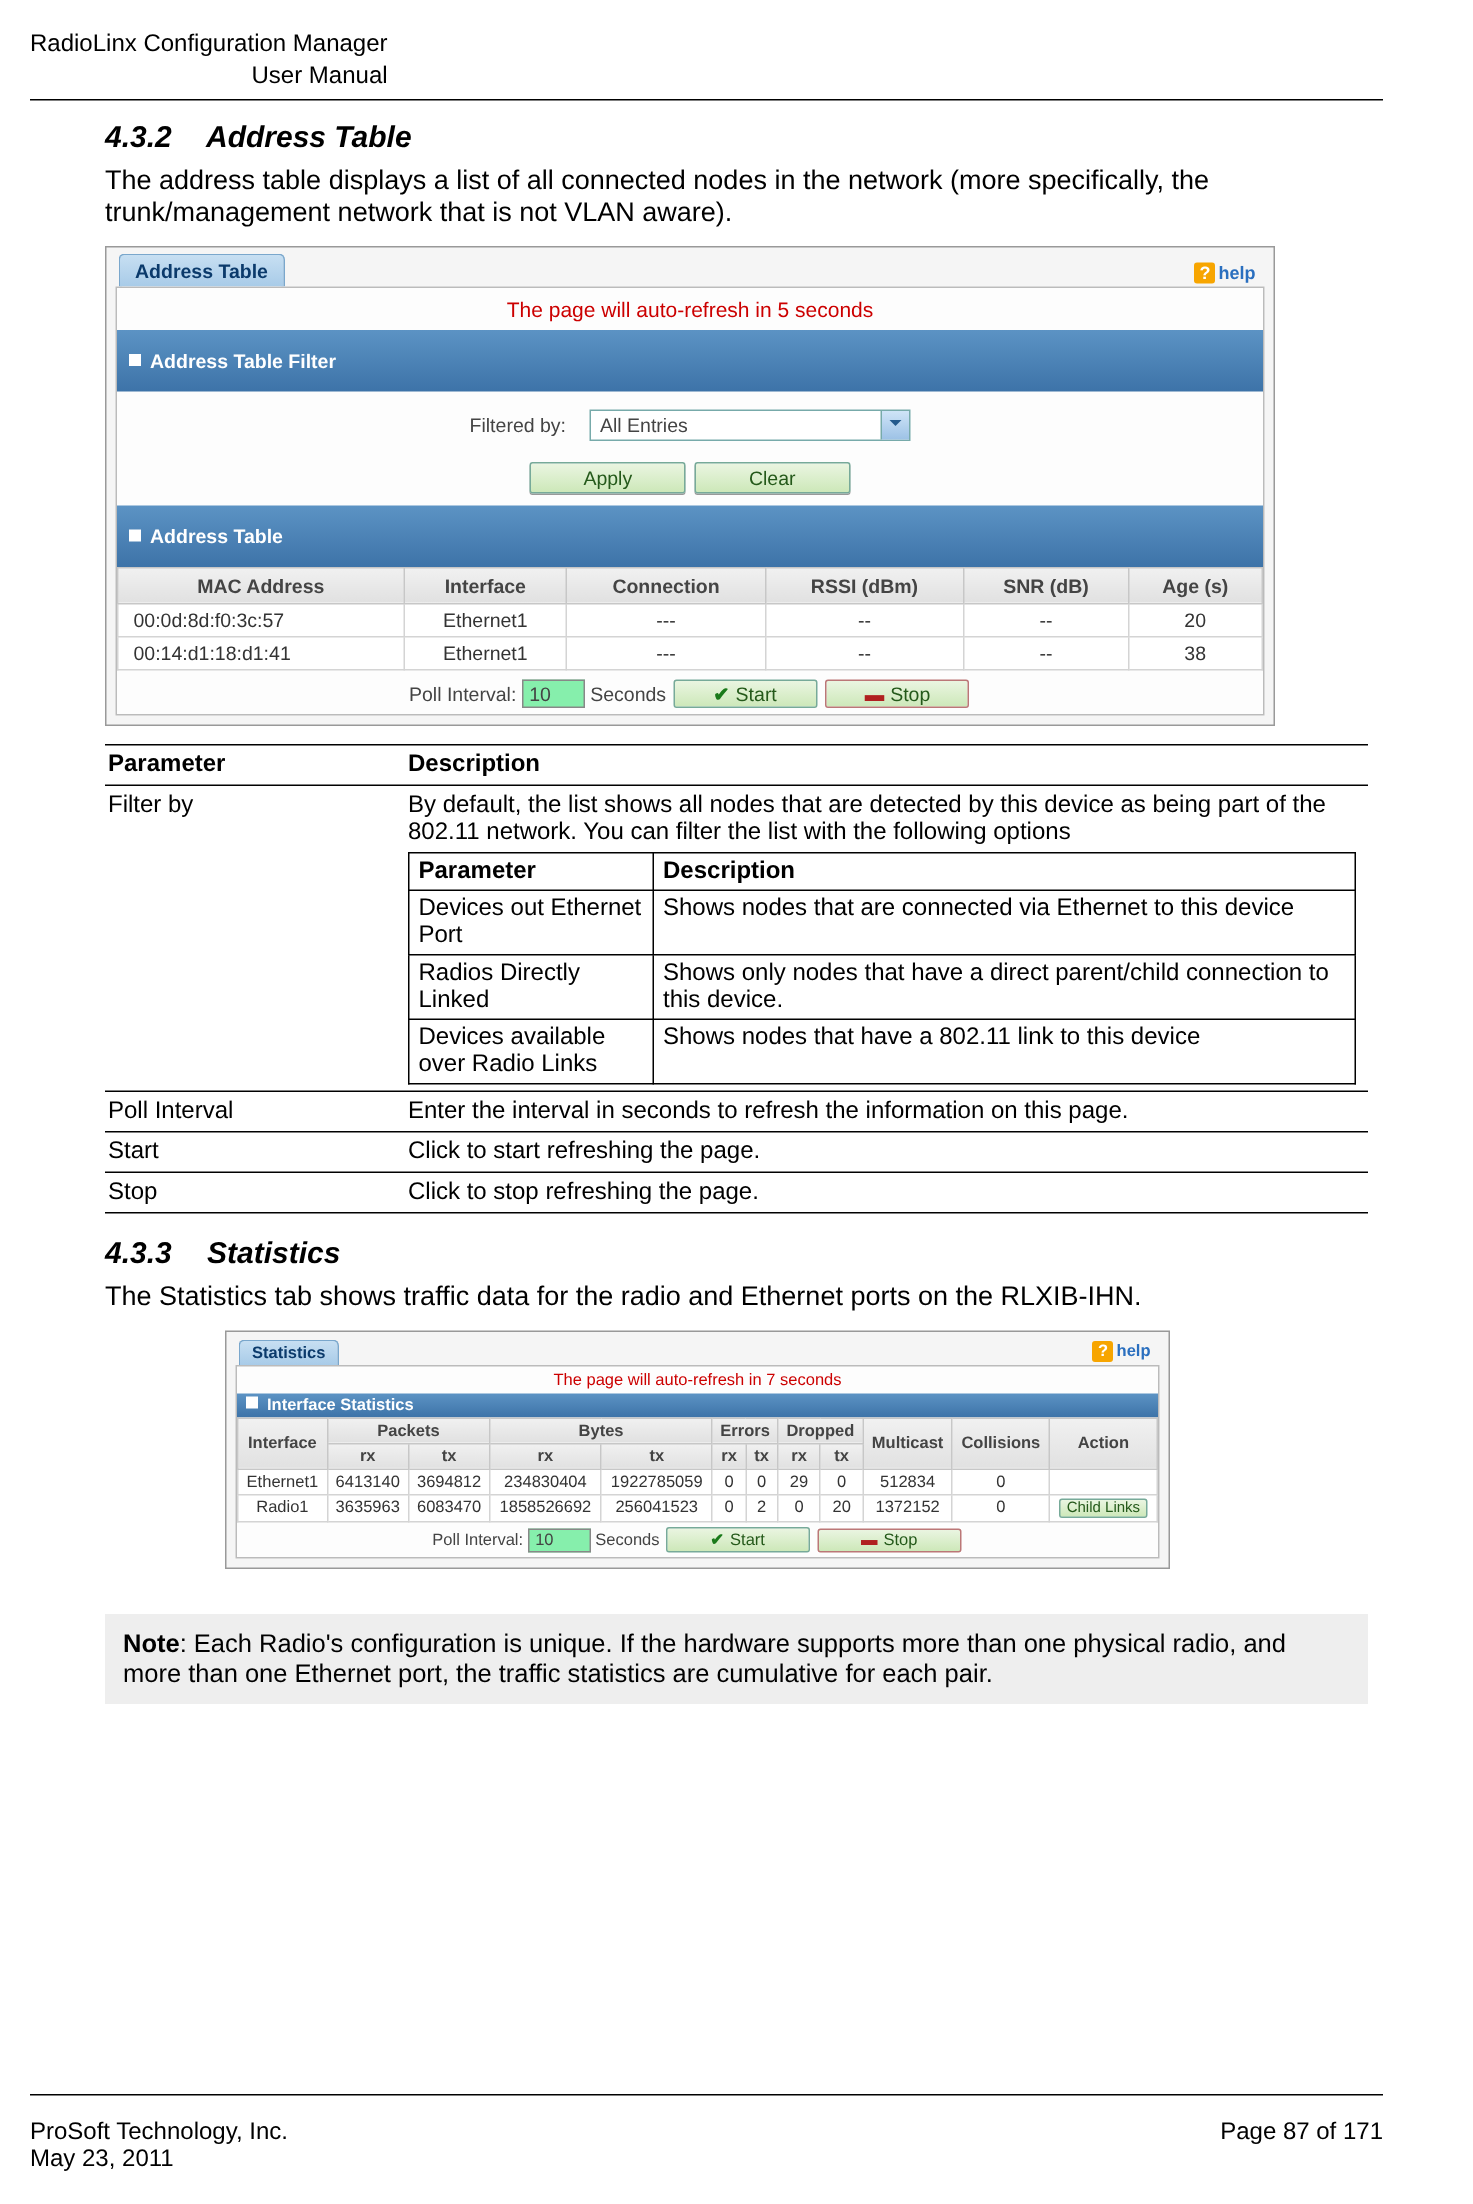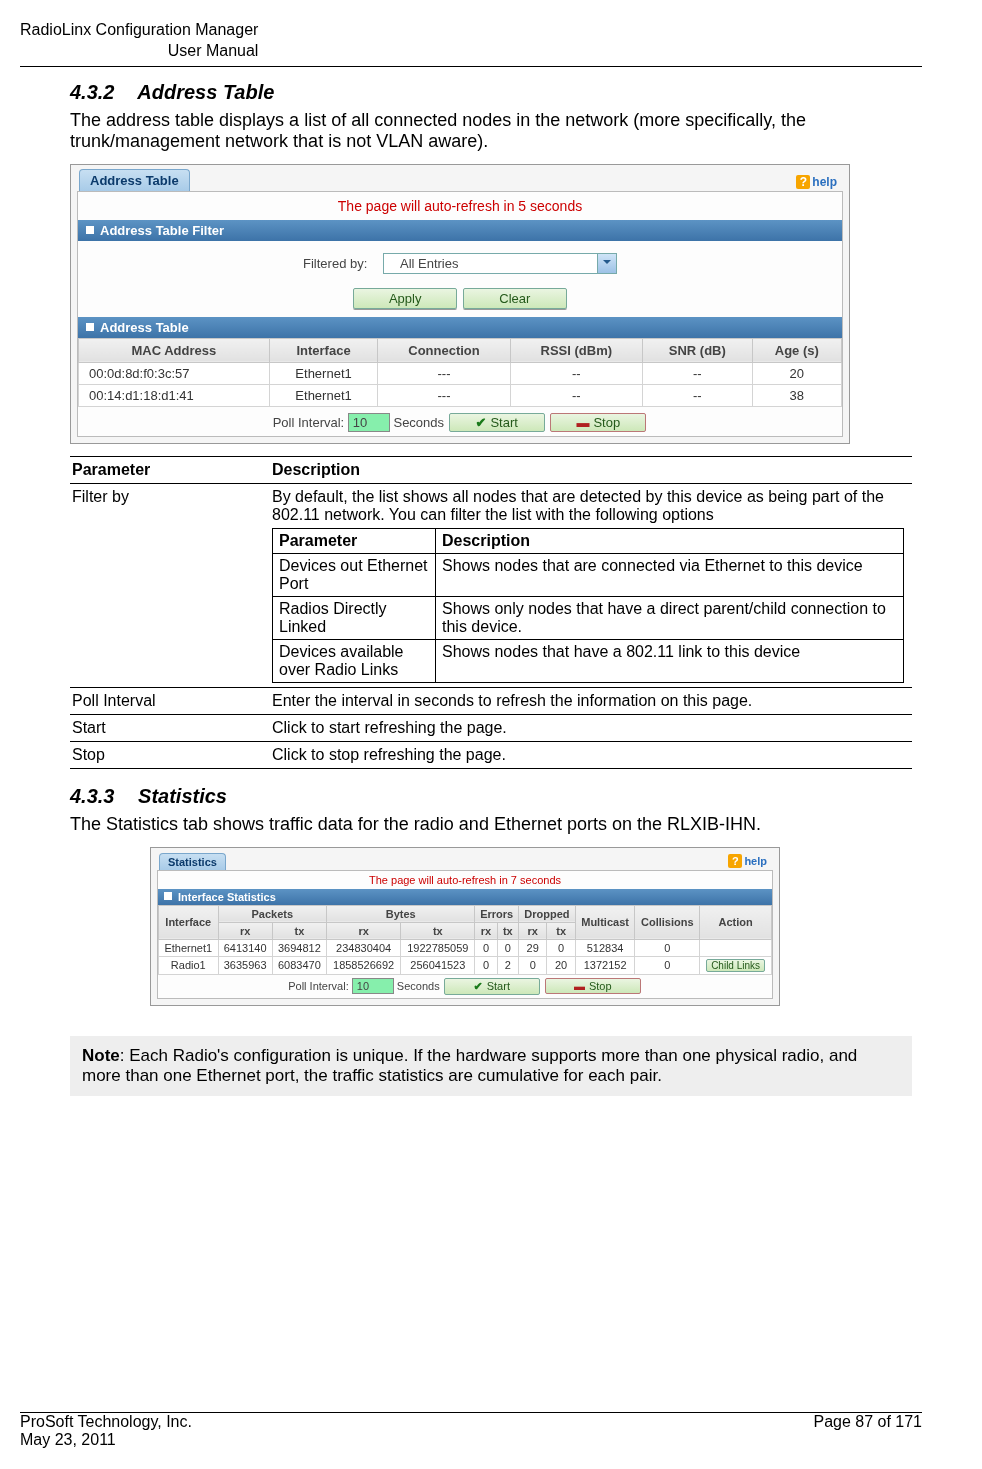--- a/index.html
+++ b/index.html
@@ -80,40 +80,40 @@
     margin-right: 2px;
     font-weight: bold;
     line-height: 14px;
   }
   .panel-body { background: #fdfdfd; border: 1px solid #bbb; margin: 0 6px 6px 6px; }
   .refresh-msg { text-align: center; color: #c00; padding: 6px 0; font-size: 14px; }
   .section-bar {
     background: linear-gradient(#5c93c4, #3d73a8);
     color: #fff;
     font-weight: bold;
-    padding: 3px 8px;
+    padding: 13px 8px;
     font-size: 13px;
   }
   .section-bar .sq {
     display: inline-block;
     background: #fff;
     width: 8px; height: 8px;
     margin-right: 6px;
     position: relative;
     top: -1px;
   }
   .filter-row { text-align: center; padding: 12px 0; color: #444; }
   .filter-row .lbl { margin-right: 12px; }
   .dropdown {
     display: inline-block;
     border: 1px solid #7aa;
     background: #fff;
     width: 200px;
     text-align: left;
-    padding: 2px 16px;
+    padding: 2px 6px;
     position: relative;
   }
   .dropdown .caret {
     position: absolute;
     right: 0; top: 0; bottom: 0;
     width: 18px;
     background: linear-gradient(#cfe4f7,#9dc2e6);
     border-left: 1px solid #7aa;
   }
   .dropdown .caret::after {
@@ -246,21 +246,21 @@
     font-size: 17px;
     margin-top: 30px;
   }
 
   .footer {
     position: absolute;
     bottom: 20px;
     left: 20px;
     right: 60px;
     border-top: 1px solid #000;
-    padding-top: 0;
+    padding-top: 16px;
     display: flex;
     justify-content: space-between;
     font-size: 16px;
   }
   .footer .fr { text-align: right; }
 </style>
 </head>
 <body>
 <div class="page">
 

